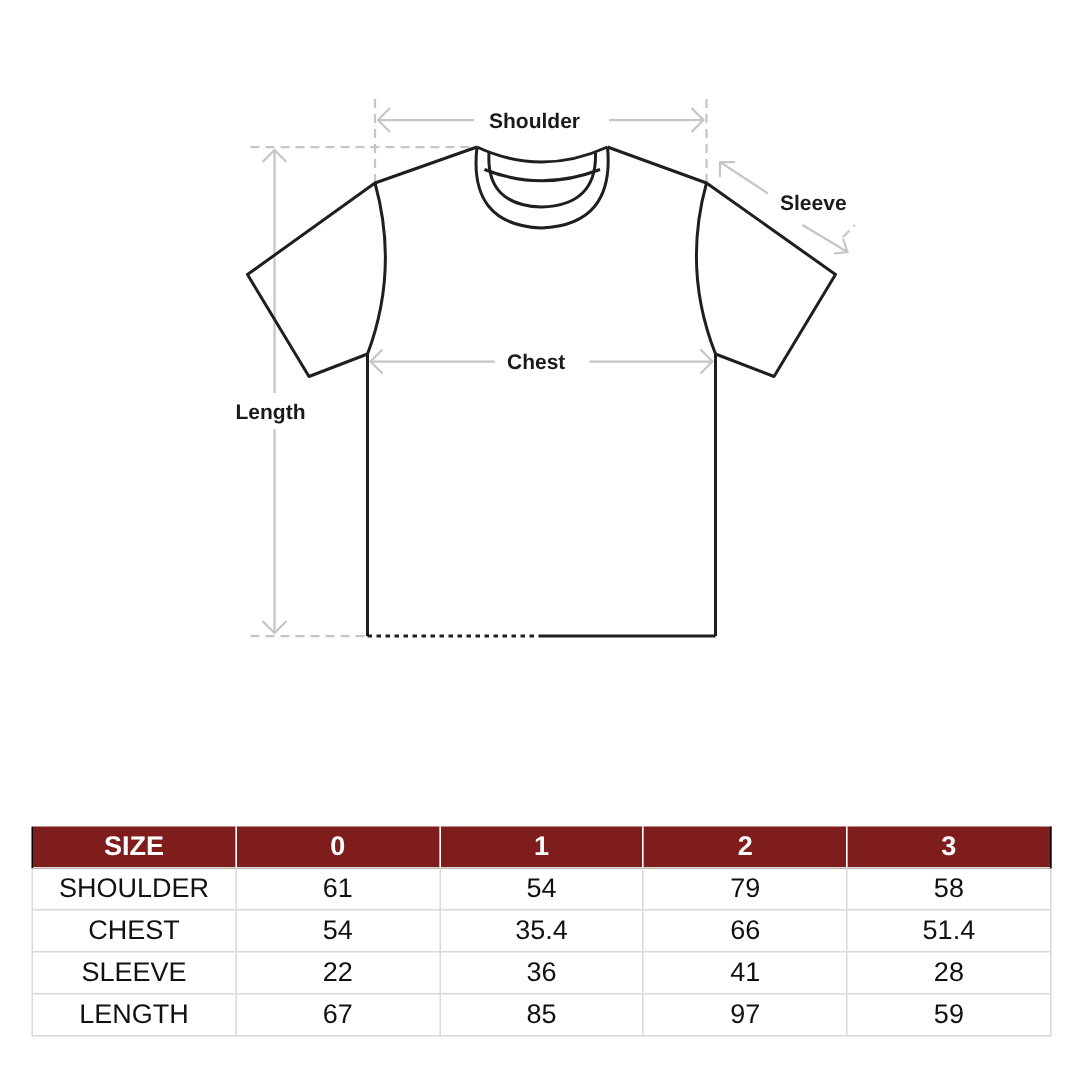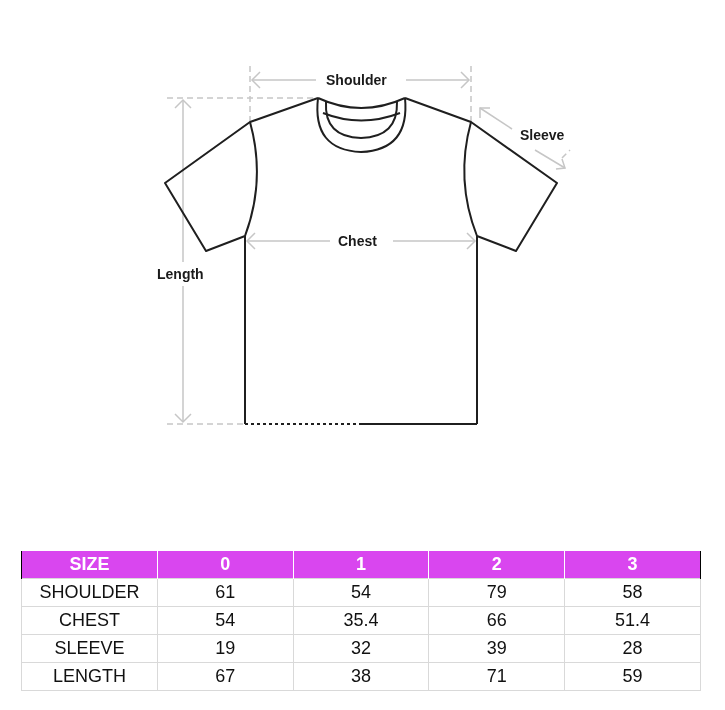--- a/index.html
+++ b/index.html
@@ -7,21 +7,21 @@
          font-family: "Liberation Sans", sans-serif; color: #111; }
   .diagram { position: absolute; left: 0; top: 0; width: 725px; height: 460px; }
   .diagram svg { position: absolute; left: 0; top: 0; }
   .dim-label { position: absolute; font-family: "Liberation Sans", sans-serif;
                font-size: 14px; font-weight: 600; color: #1a1a1a;
                background: #fff; line-height: 16px; white-space: nowrap; }
   .size-table { position: absolute; left: 21px; top: 551px; width: 680px;
                 border-collapse: collapse; table-layout: fixed; }
   .size-table th, .size-table td { height: 27px; padding: 0; text-align: center;
                 font-size: 18px; line-height: 27px; }
-  .size-table th { background: #d946ef; color: #fff; font-weight: 700;
+  .size-table th { background: #7f1d1d; color: #fff; font-weight: 700;
                    border-left: 1px solid #fff; border-right: 1px solid #fff; }
   .size-table th:first-child { border-left: 1px solid #000; }
   .size-table th:last-child { border-right: 1px solid #000; }
   .size-table td { border: 1px solid #d9d9d9; color: #111; font-weight: 400; }
 </style>
 </head>
 <body>
 
 <div class="diagram">
   <svg width="725" height="460" viewBox="0 0 725 460">
@@ -103,26 +103,26 @@
     </tr>
     <tr>
       <td>CHEST</td>
       <td>54</td>
       <td>35.4</td>
       <td>66</td>
       <td>51.4</td>
     </tr>
     <tr>
       <td>SLEEVE</td>
-      <td>19</td>
-      <td>32</td>
-      <td>39</td>
+      <td>22</td>
+      <td>36</td>
+      <td>41</td>
       <td>28</td>
     </tr>
     <tr>
       <td>LENGTH</td>
       <td>67</td>
-      <td>38</td>
-      <td>71</td>
+      <td>85</td>
+      <td>97</td>
       <td>59</td>
     </tr>
   </tbody>
 </table>
 
 </body></html>

